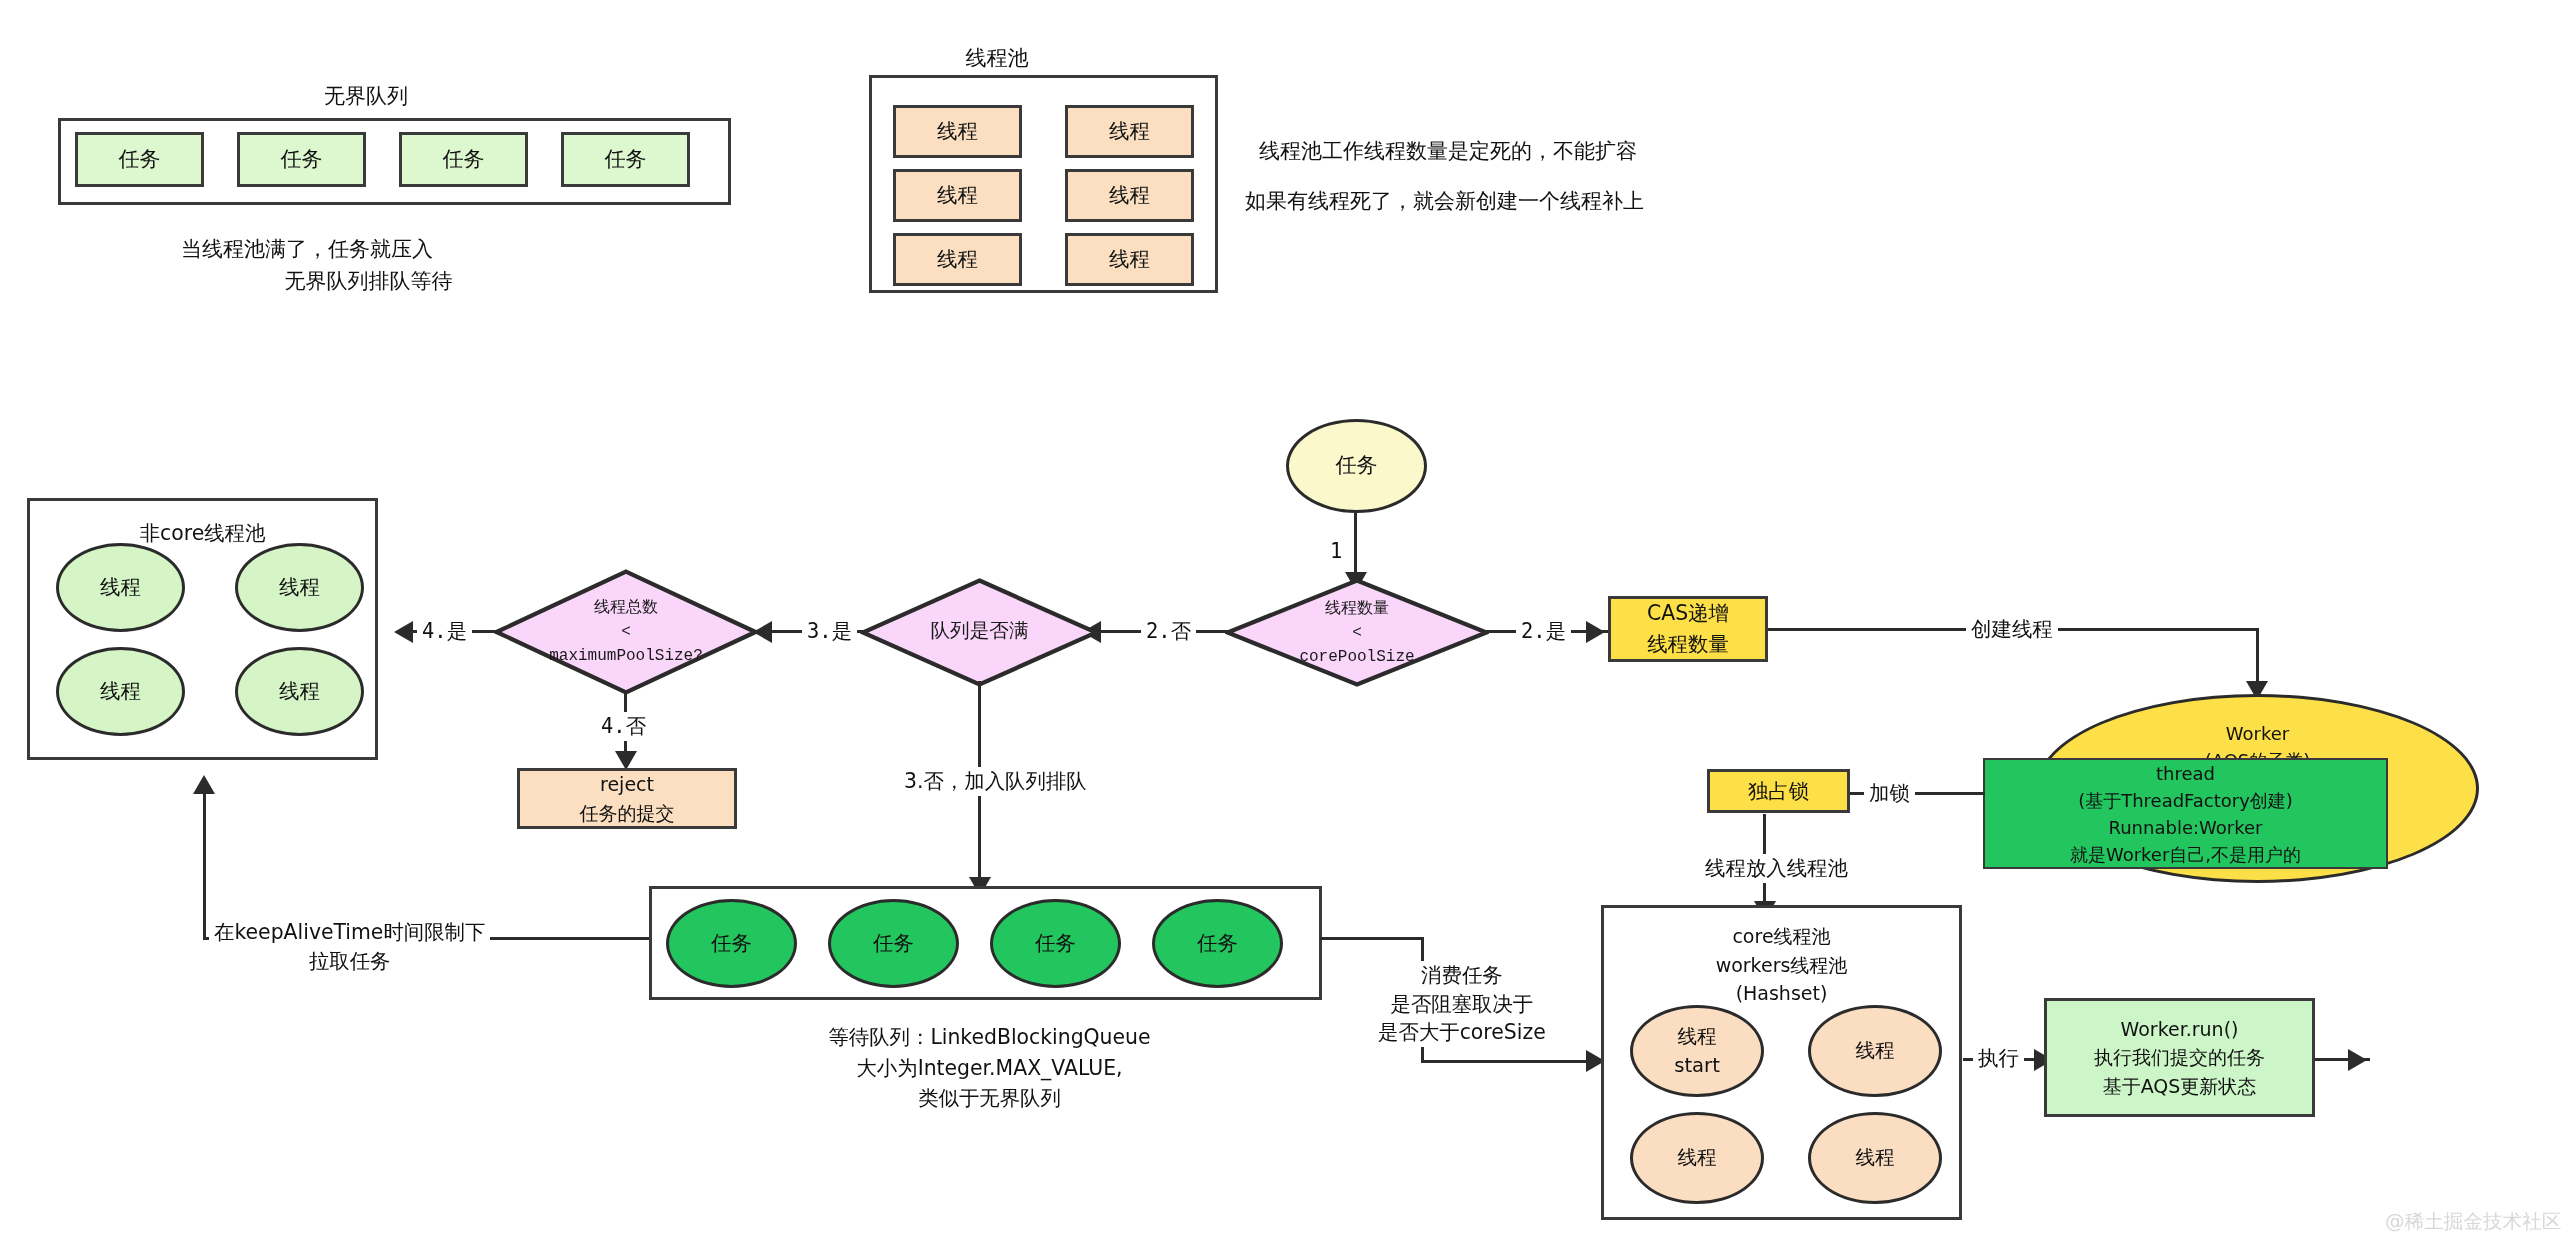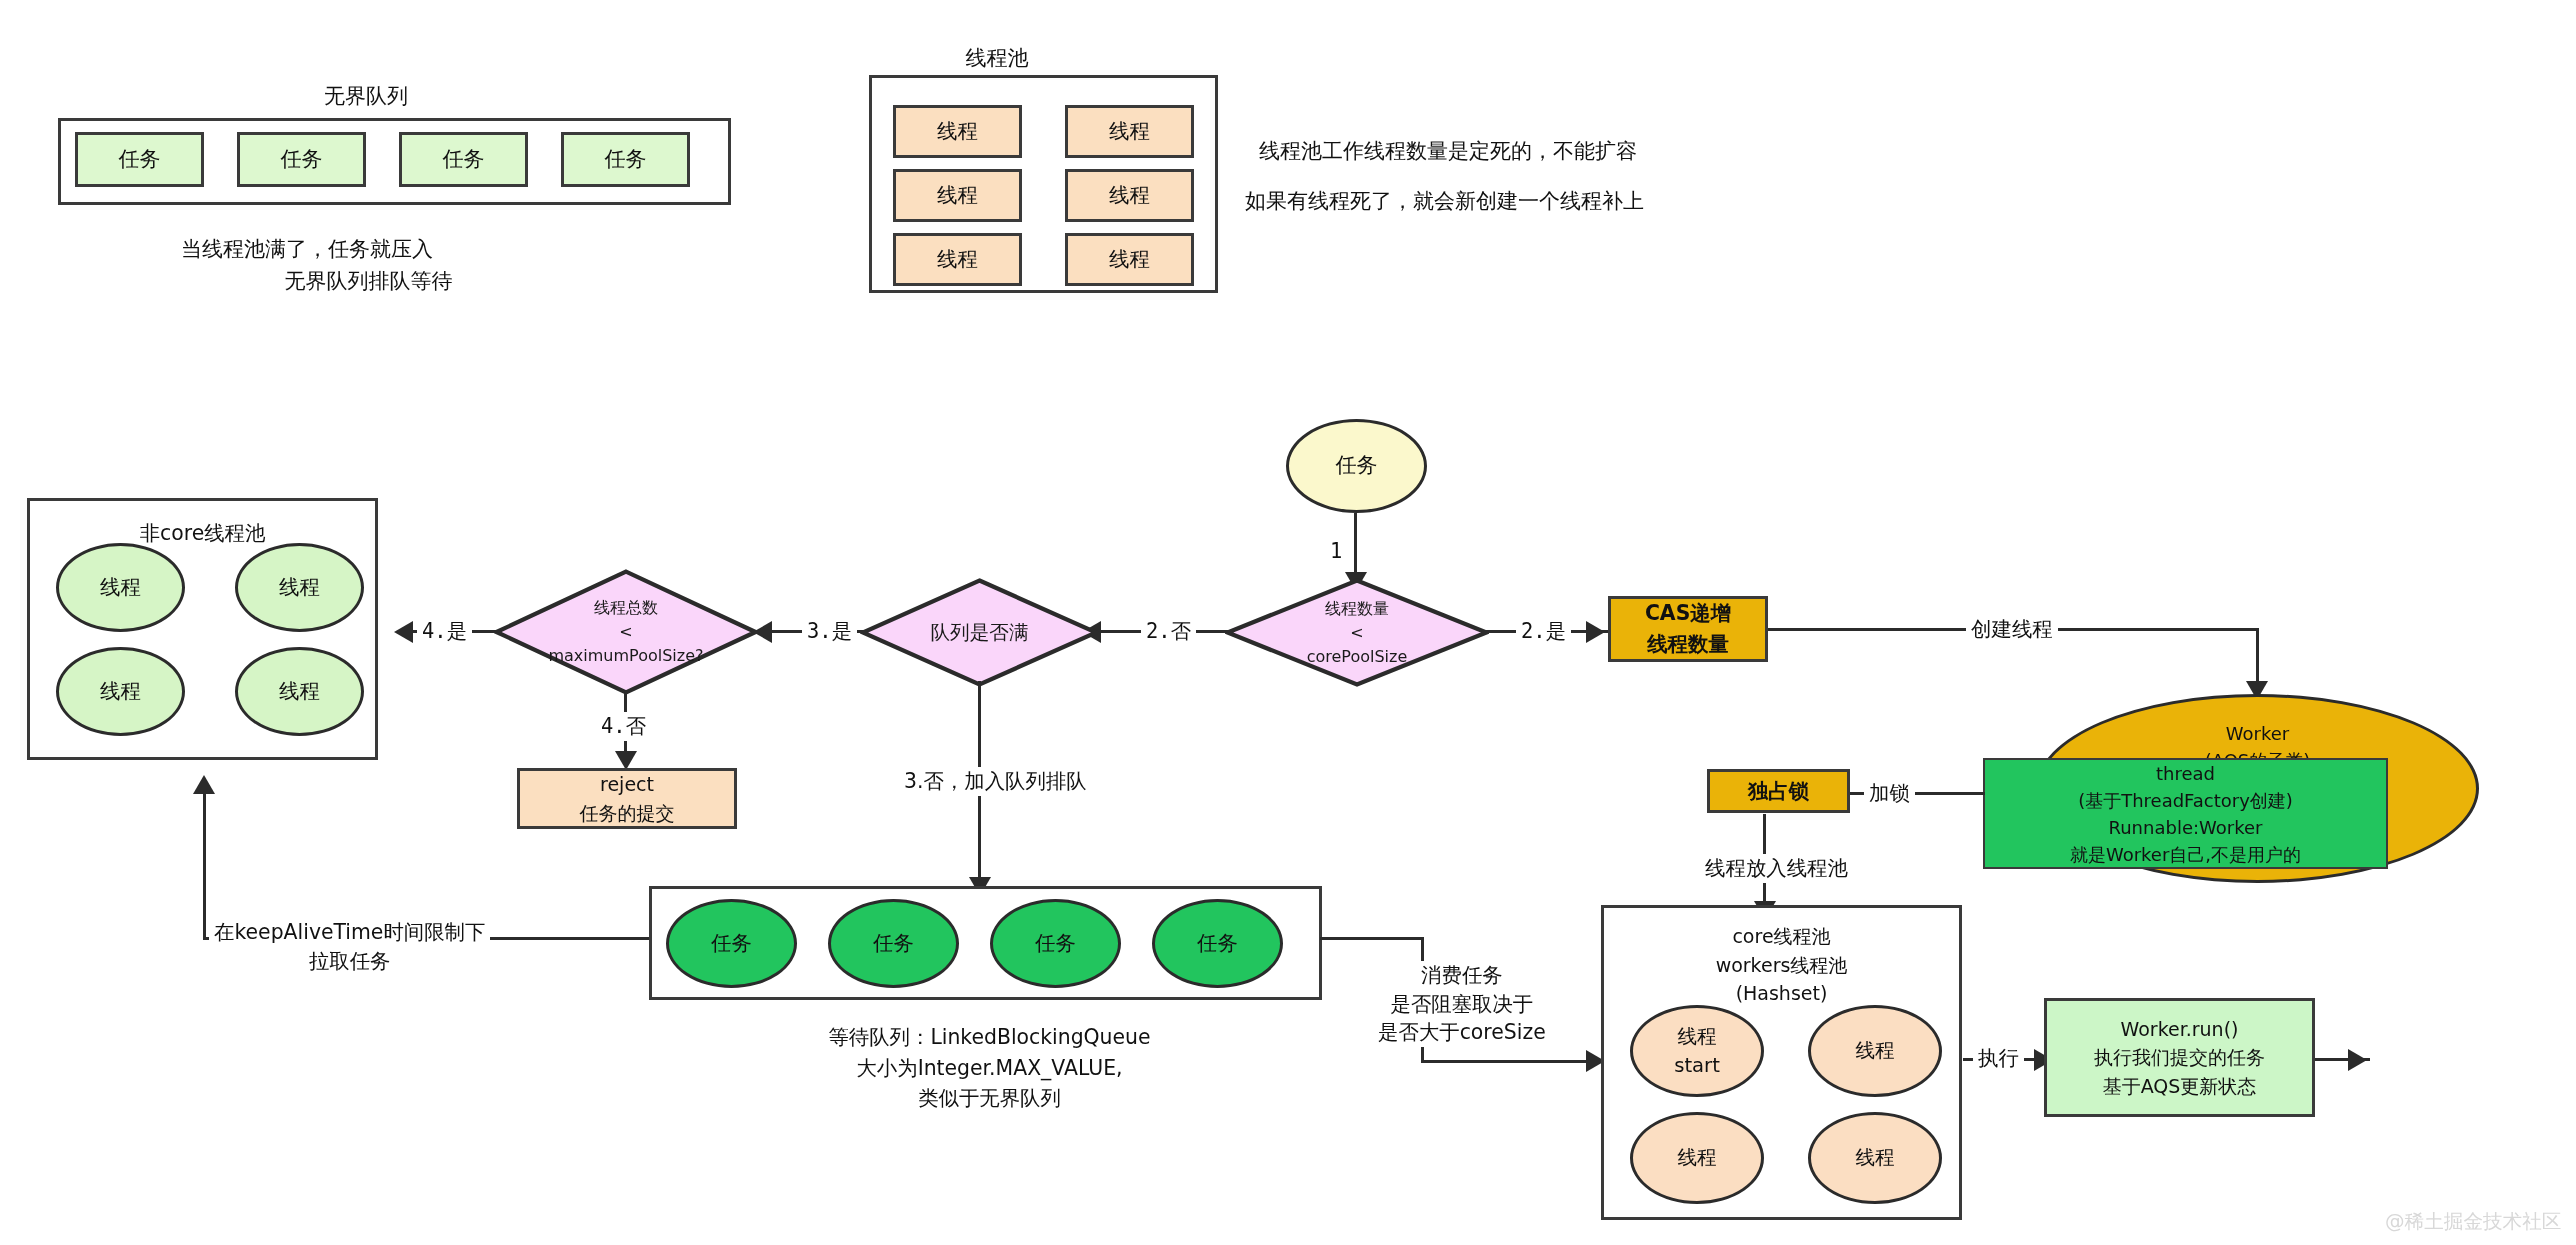--- a/index.html
+++ b/index.html
@@ -21,21 +21,21 @@
   }
   
   .box{
     border:3.4px solid #3a3a3a;
     background:#ffffff;
   }
   .green{background:#ddf8cf;}
   .green2{background:#d6f5c6;}
   .peach{background:#fbdfc0;}
   .peach2{background:#fbdec2;}
-  .cyan{background:#eab308;font-weight:bold;}
+  .cyan{background:#fde047;}
   .yellow{background:#fbf8cc;}
   .cream{background:#22c55e;}
   .lightgreen{background:#ccf6c7;}
   .ellipse{border-radius:50%;border:3.4px solid #2b2b2b;}
   .label{
     color:#111;
     white-space:pre;
     line-height:1.5;
   }
   .mono{font-family:"DejaVu Sans Mono","Liberation Mono",monospace;}
@@ -72,21 +72,21 @@
     white-space:pre;
     line-height:1.4;
     text-align:center;
     color:#111;
   }
   .watermark{
     color:#d8d8d8;
     font-size:19.6px;
     white-space:nowrap;
   }
-  .diamond-wrap{position:absolute;}
+  .diamond-wrap{position:absolute;font-family:Liberation Mono, monospace;}
   .diamond-shape{position:absolute;left:0;top:0;}
   .diamond-text{
     position:absolute;left:0;top:0;width:100%;height:100%;
     display:flex;align-items:center;justify-content:center;
     text-align:center;white-space:pre;line-height:1.5;
     pointer-events:none;
   }
 </style>
 </head>
 <body>

